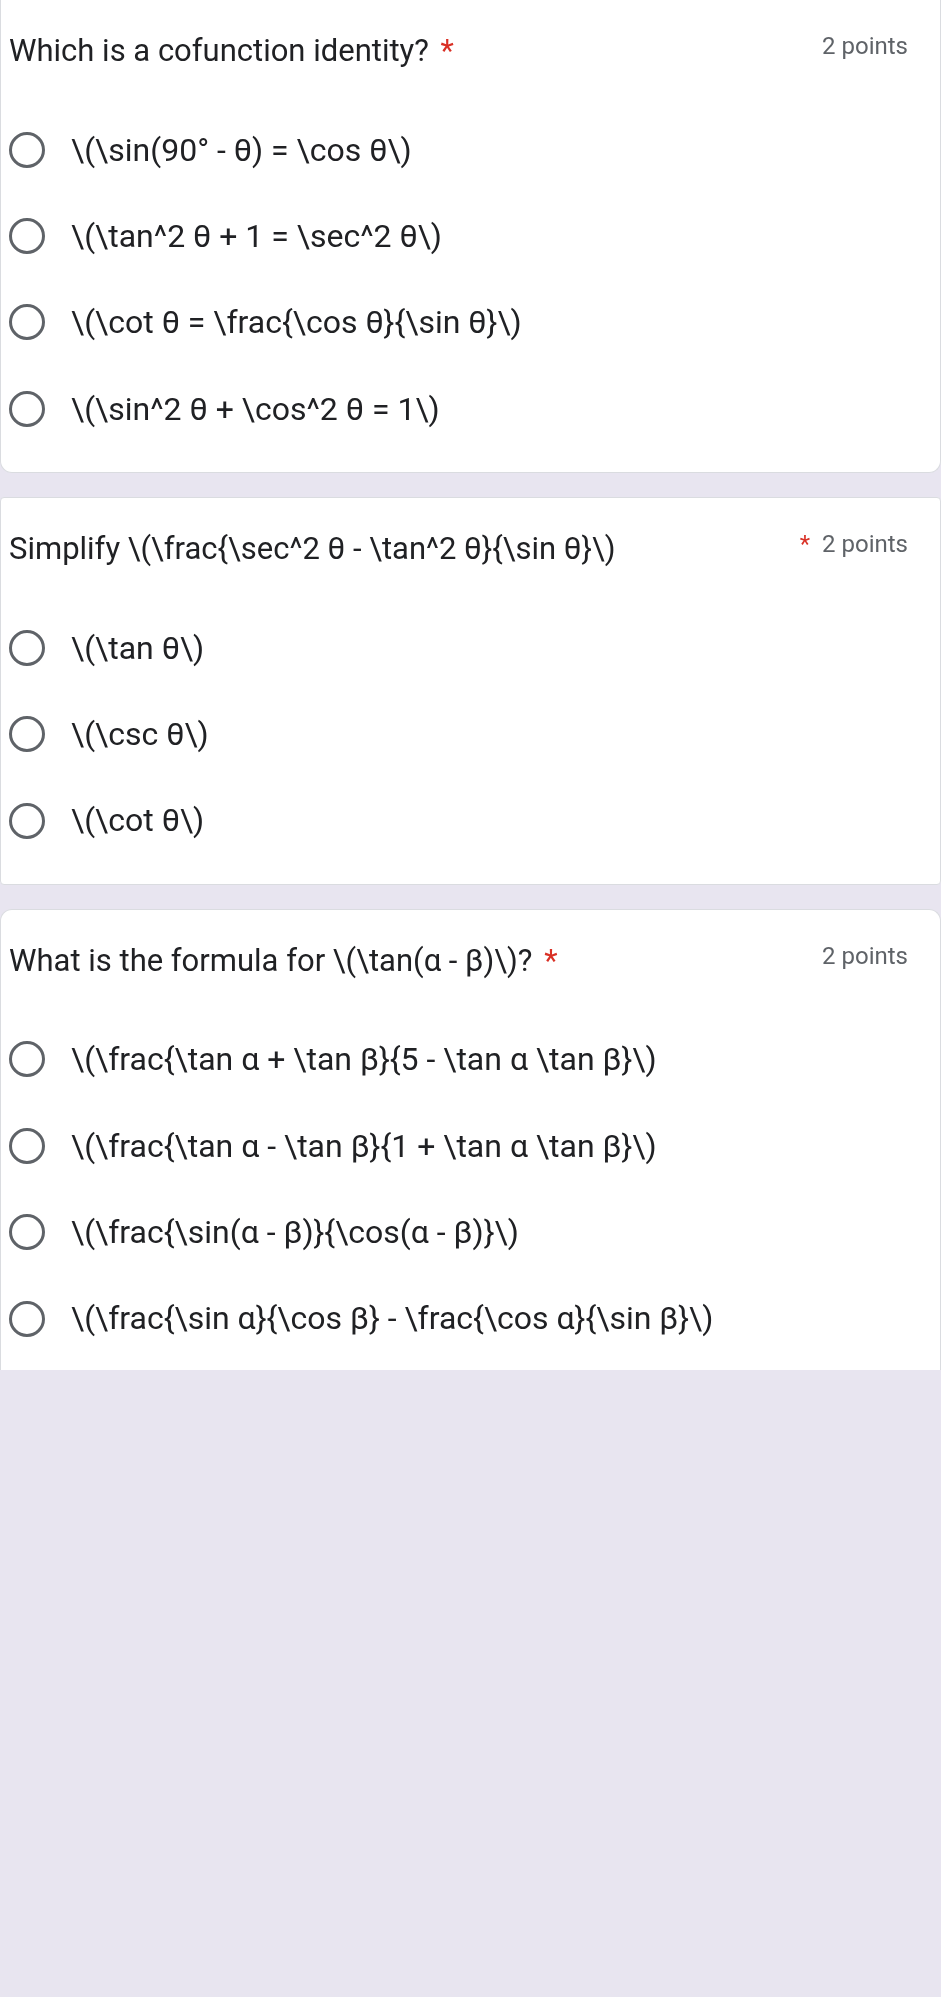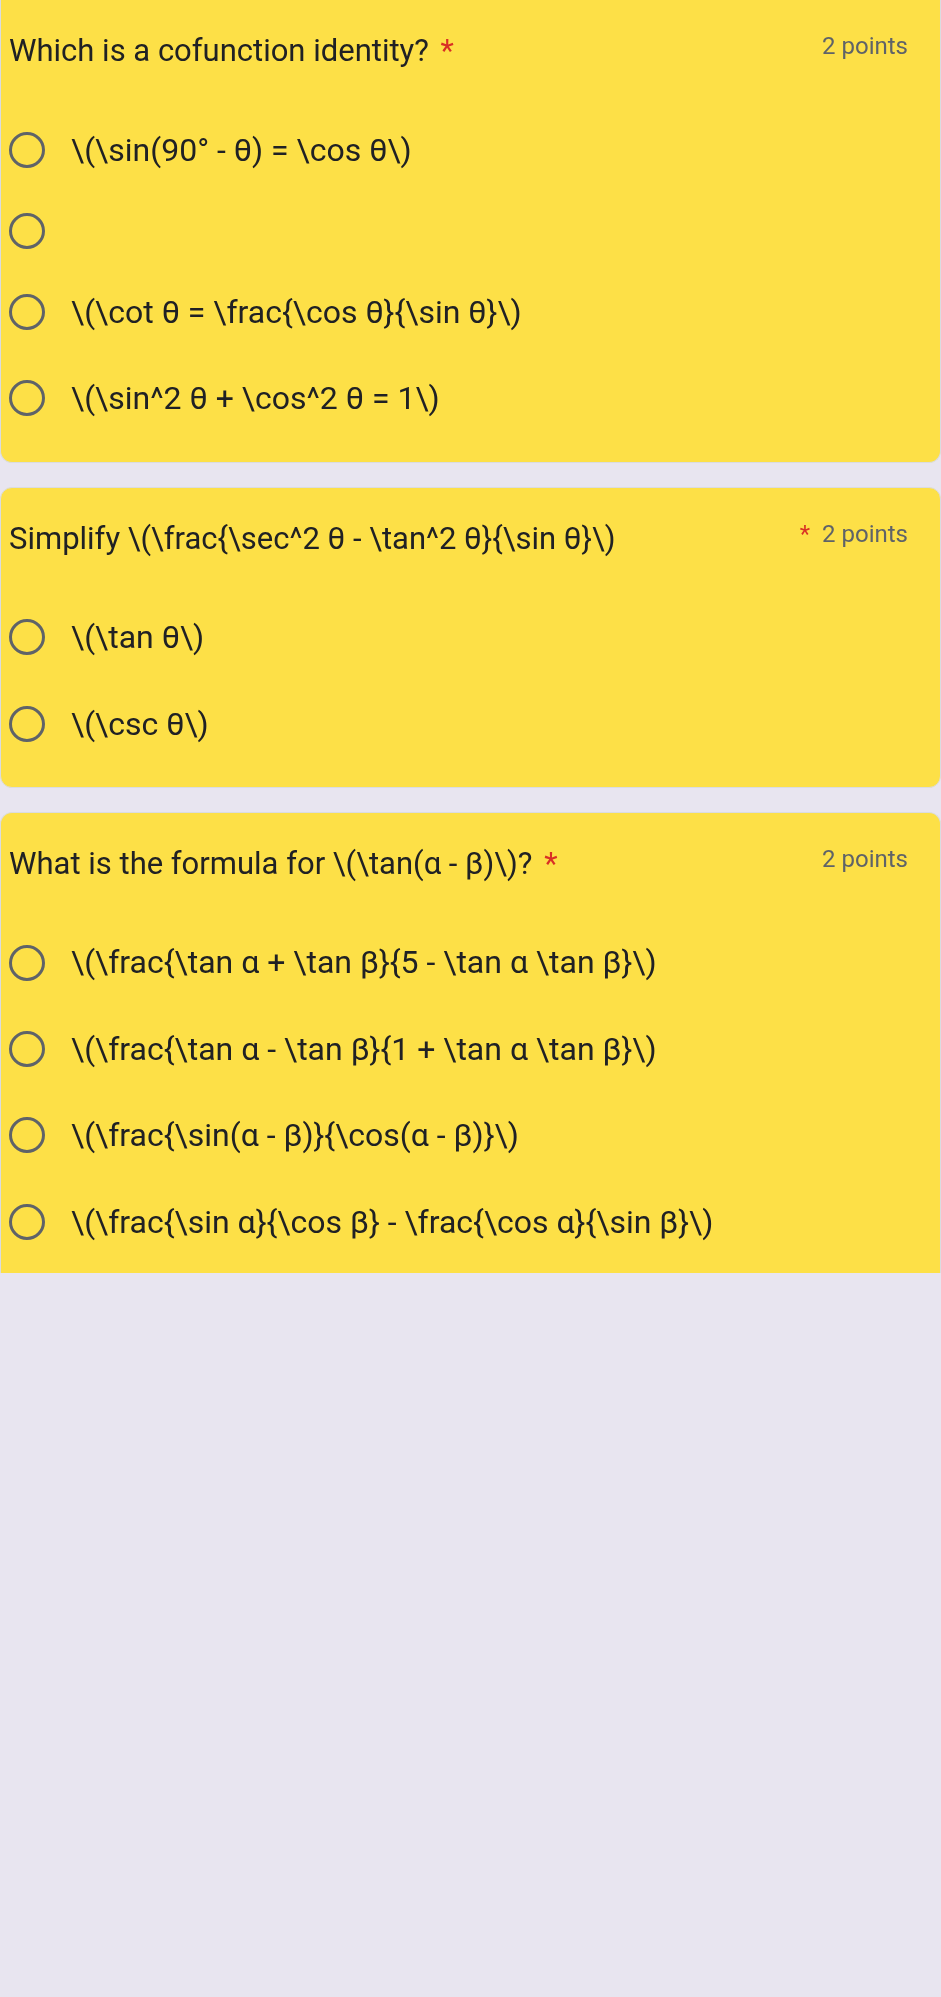--- a/index.html
+++ b/index.html
@@ -7,29 +7,29 @@
       margin: 0;
       padding: 0;
     }
     body {
       font-family: Roboto, Arial, sans-serif;
       background: #e8e5f0;
       width: 941px;
       min-height: 1997px;
     }
     .question-card {
-      background: #fde047;
+      background: #ffffff;
       border-radius: 0 0 12px 12px;
       margin-bottom: 24px;
       padding: 28px 32px 40px 8px;
       border: 1px solid #dadce0;
       border-top: none;
     }
     .question-card.mid {
-      border-radius: 12px;
+      border-radius: 4px;
       border-top: 1px solid #dadce0;
     }
     .question-header {
       display: flex;
       justify-content: space-between;
       align-items: flex-start;
       margin-bottom: 52px;
       gap: 20px;
     }
     .question-title {
@@ -83,20 +83,21 @@
       <span class="required">*</span>
     </div>
     <div class="points">2 points</div>
   </div>
   <div class="option">
     <div class="radio"></div>
     <div class="option-label">\(\sin(90° - θ) = \cos θ\)</div>
   </div>
   <div class="option">
     <div class="radio"></div>
+    <div class="option-label">\(\tan^2 θ + 1 = \sec^2 θ\)</div>
   </div>
   <div class="option">
     <div class="radio"></div>
     <div class="option-label">\(\cot θ = \frac{\cos θ}{\sin θ}\)</div>
   </div>
   <div class="option">
     <div class="radio"></div>
     <div class="option-label">\(\sin^2 θ + \cos^2 θ = 1\)</div>
   </div>
 </div>
@@ -111,20 +112,24 @@
       <span style="margin-left:6px;">2 points</span>
     </div>
   </div>
   <div class="option">
     <div class="radio"></div>
     <div class="option-label">\(\tan θ\)</div>
   </div>
   <div class="option">
     <div class="radio"></div>
     <div class="option-label">\(\csc θ\)</div>
+  </div>
+  <div class="option">
+    <div class="radio"></div>
+    <div class="option-label">\(\cot θ\)</div>
   </div>
 </div>
 
 <div class="question-card mid" style="border-radius:12px 12px 0 0; border-bottom:none; margin-bottom:12px; padding-bottom:28px;">
   <div class="question-header">
     <div class="question-title">
       <span>What is the formula for \(\tan(α - β)\)?</span>
       <span class="required">*</span>
     </div>
     <div class="points">2 points</div>

